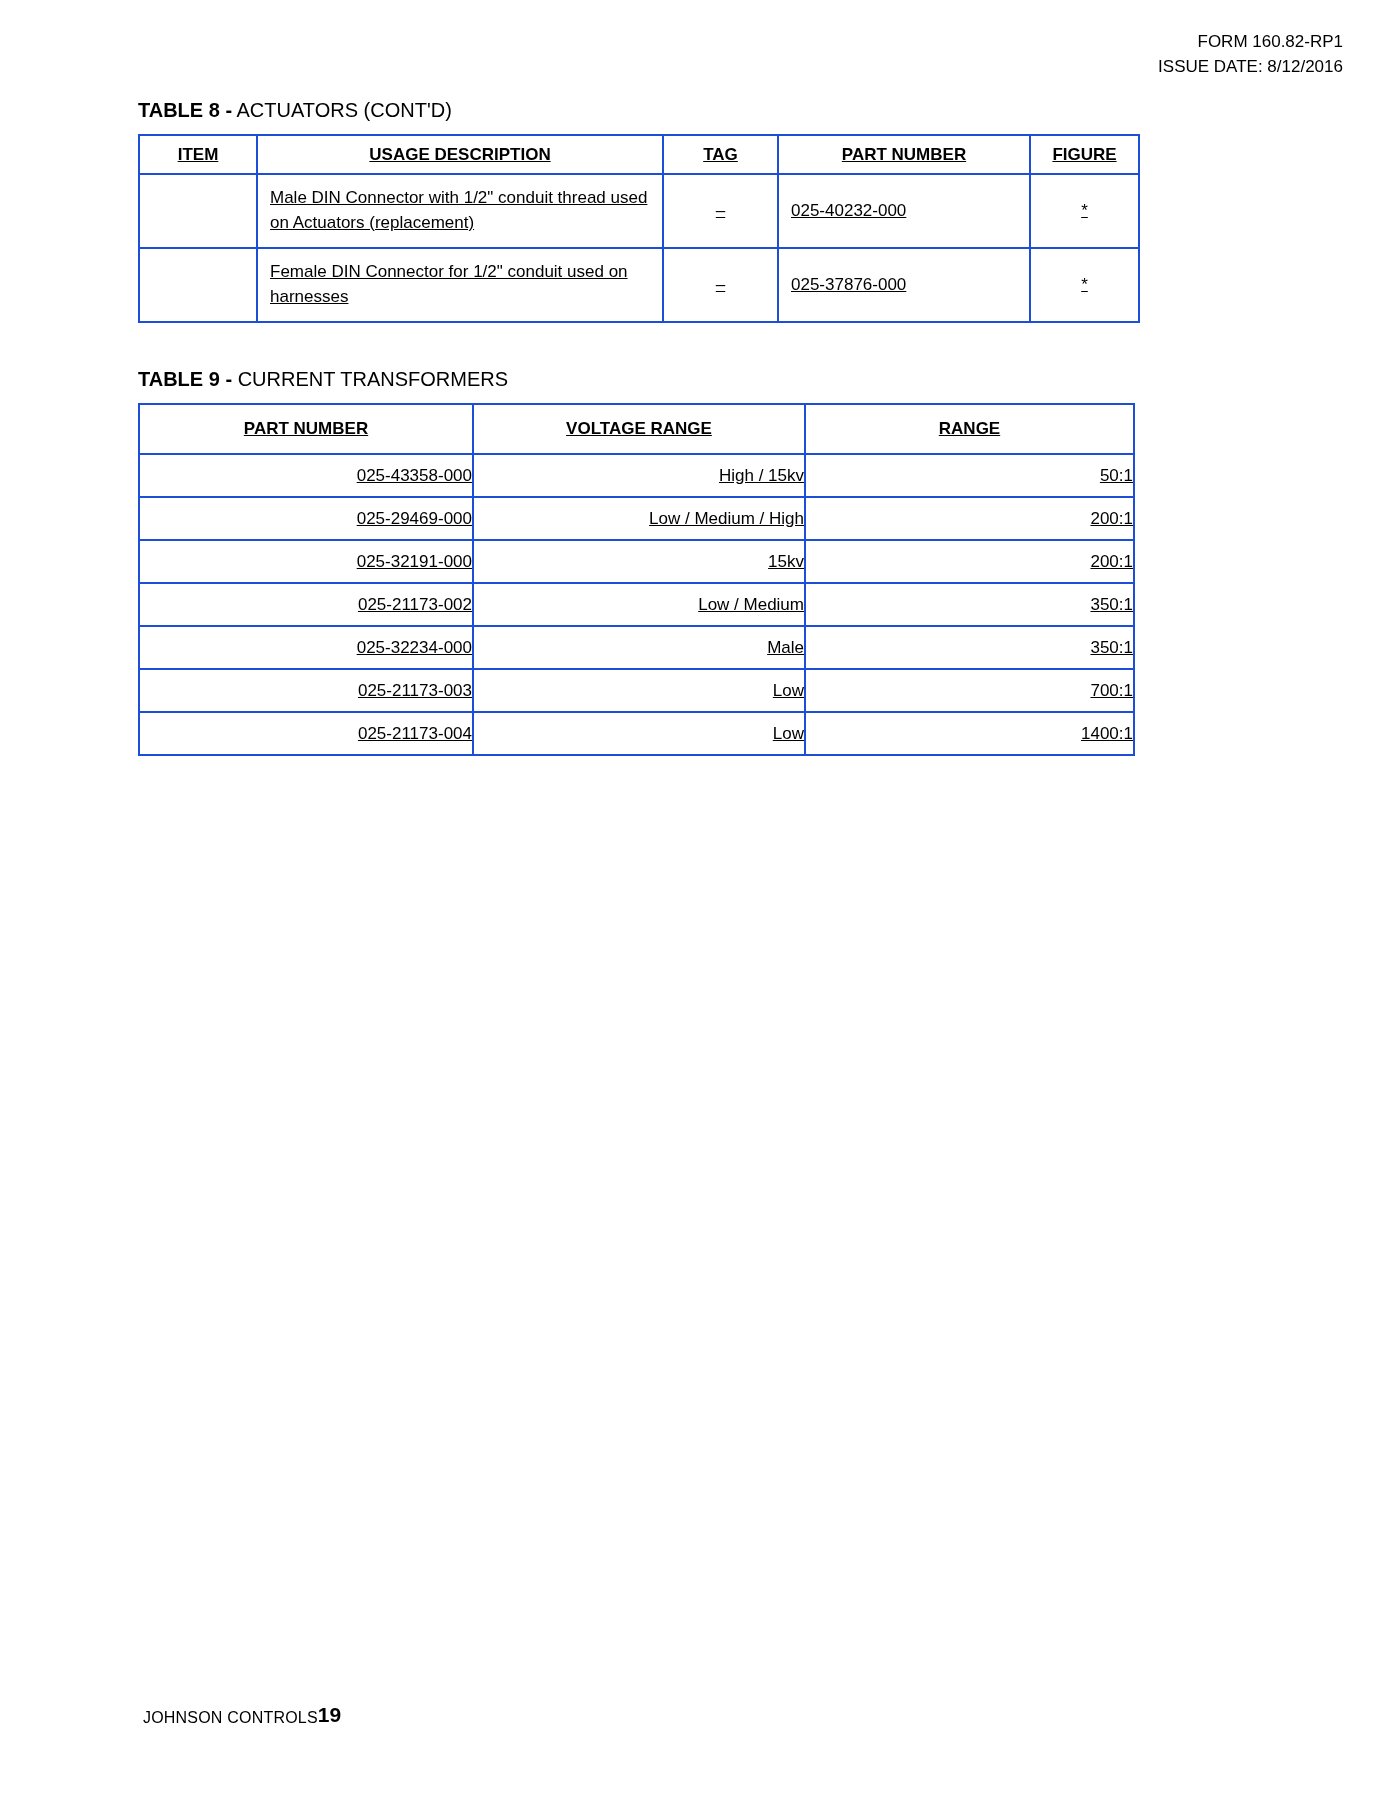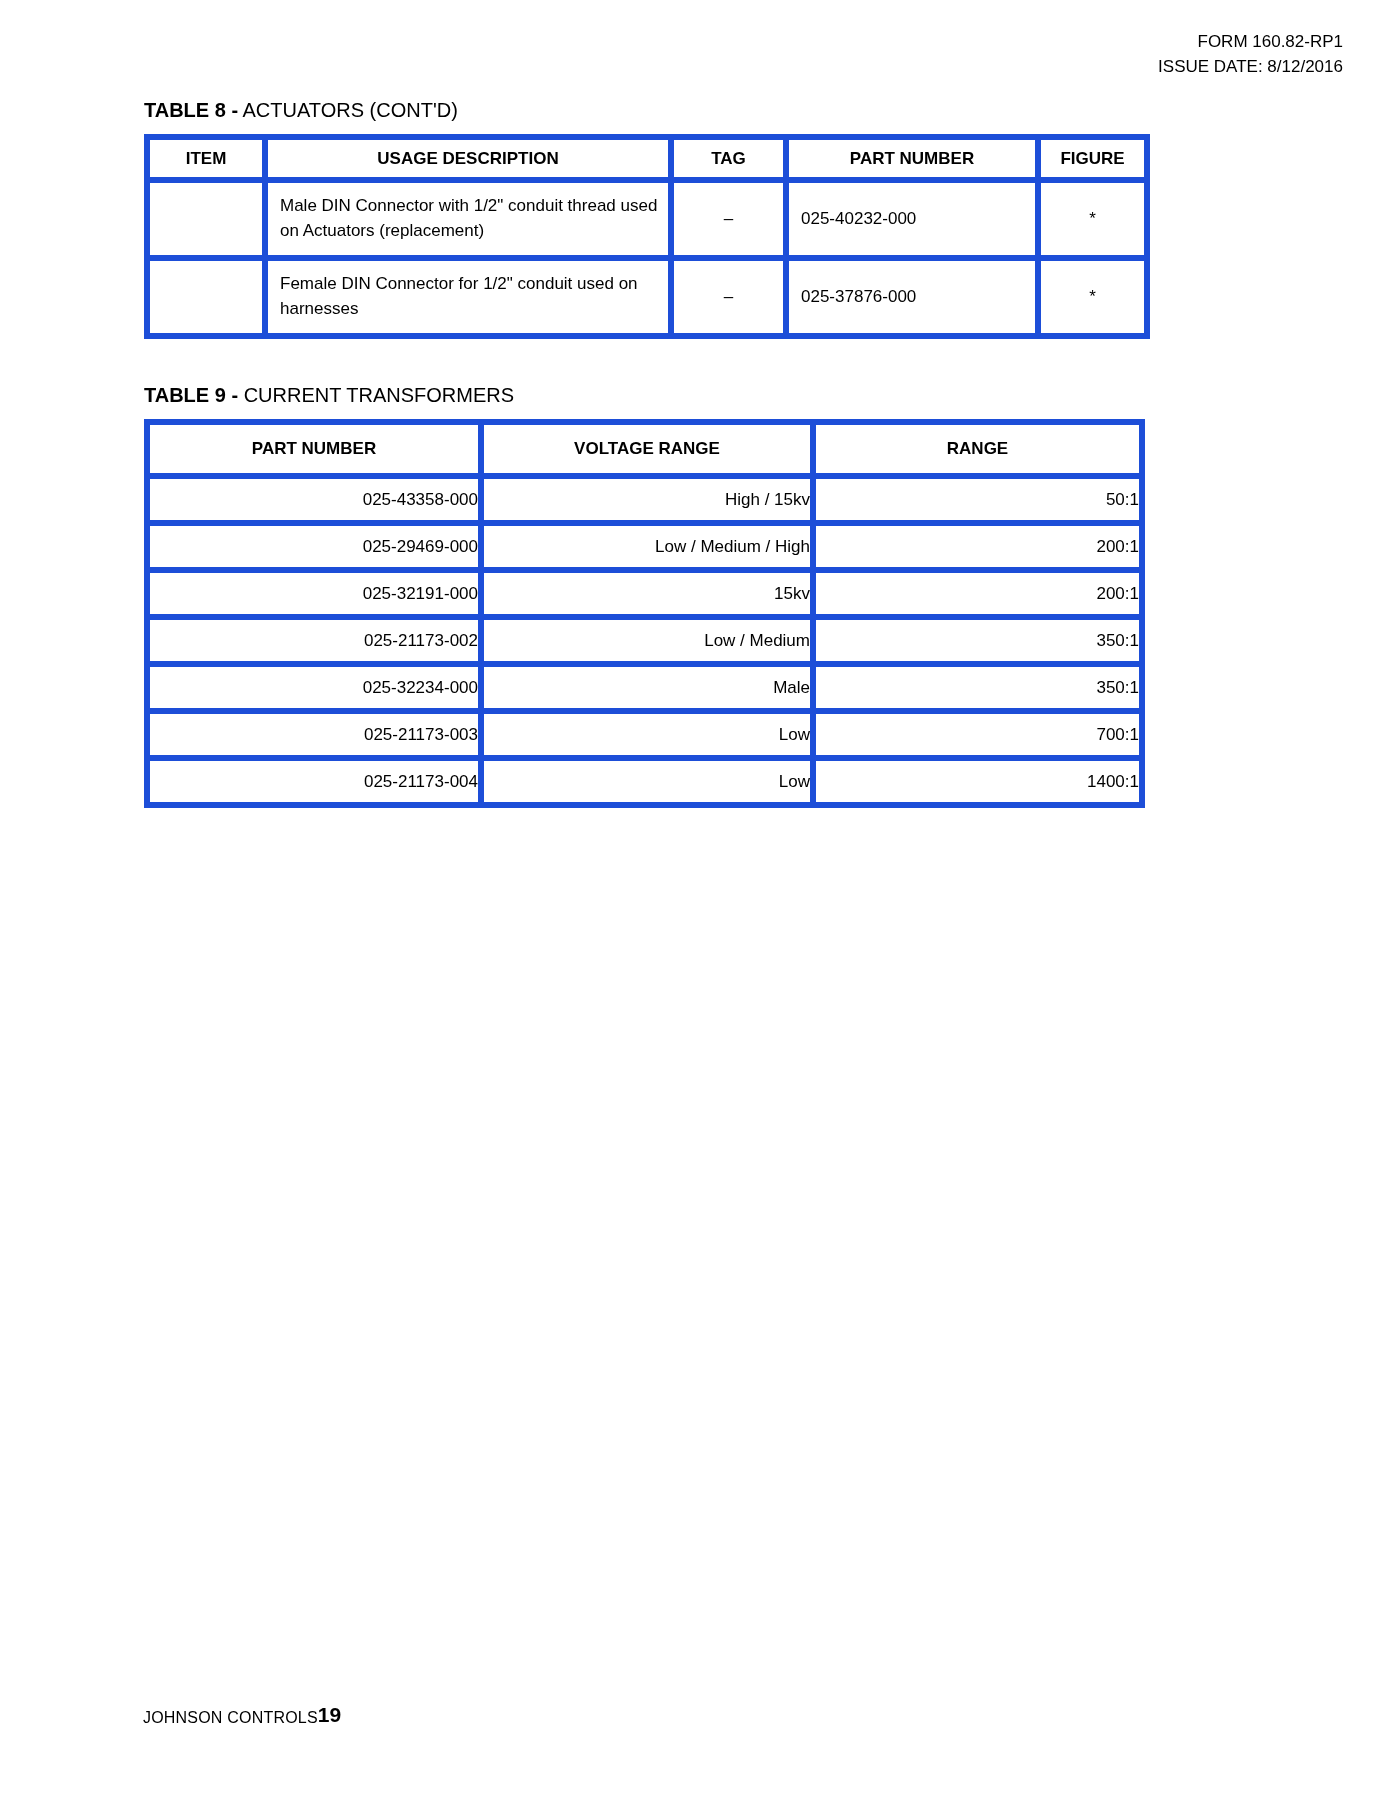--- a/index.html
+++ b/index.html
@@ -29,21 +29,21 @@
     right: 48px;
     text-align: right;
     font-size: 17px;
     line-height: 1.45;
   }
   .doc-header div { white-space: nowrap; }
 
   
   .content {
     position: absolute;
-    left: 144px;
+    left: 138px;
     top: 98px;
     width: 1000px;
   }
 
   
   .table-caption {
     font-size: 20px;
     line-height: 1.2;
     margin: 0 0 12px 0;
     white-space: nowrap;
@@ -52,23 +52,24 @@
   .table-caption .cap-rest { font-weight: normal; }
 
   
   table.doc-table {
     border-collapse: collapse;
     table-layout: fixed;
     font-size: 17px;
   }
   table.doc-table th,
   table.doc-table td {
-    border: 6px solid #1d4ed8;
+    border: 2px solid #1d4ed8;
     padding: 0;
     vertical-align: middle;
+    text-decoration: underline;
   }
   table.doc-table thead th {
     font-weight: bold;
     text-align: center;
     height: 33px;
     padding: 2px 6px;
   }
 
   
   #table8 { width: 1000px; margin-bottom: 0; }

